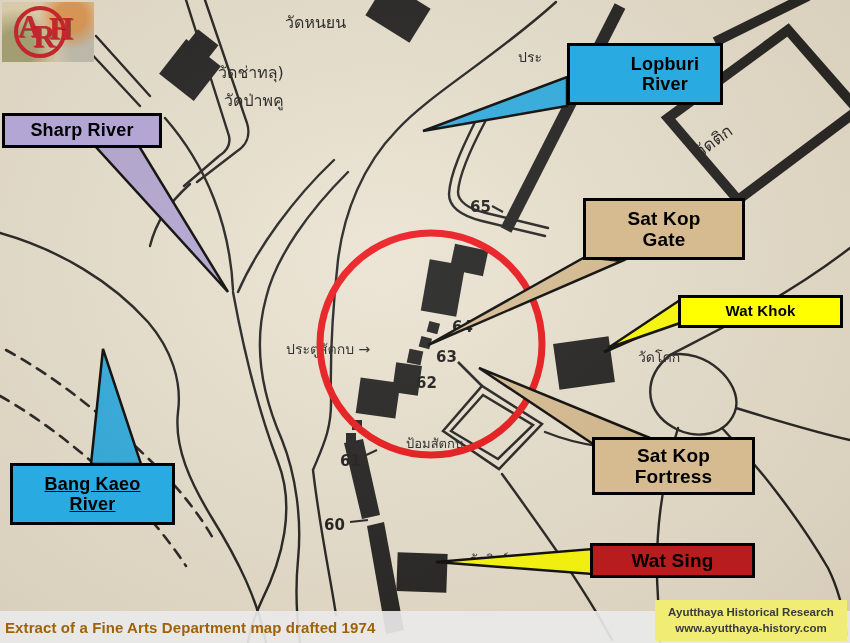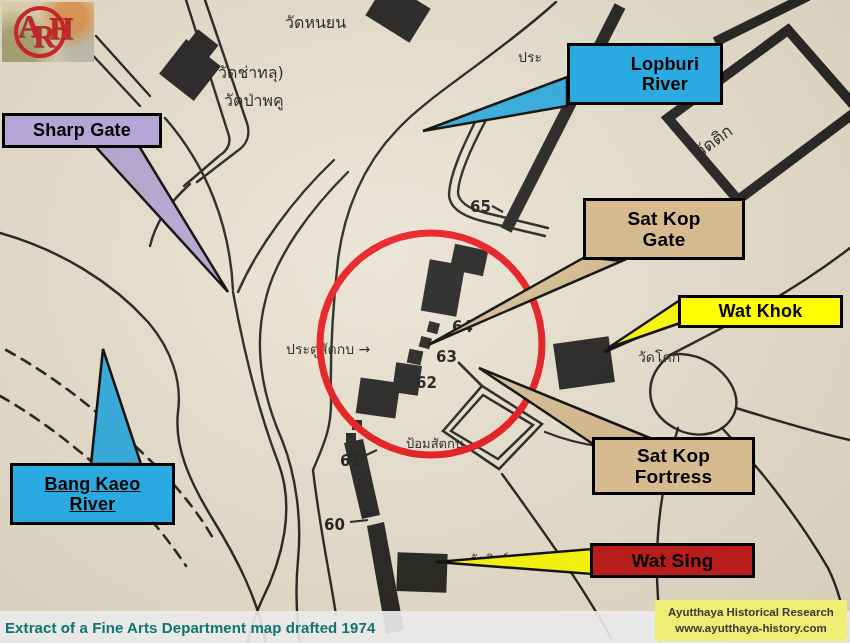--- a/index.html
+++ b/index.html
@@ -15,31 +15,31 @@
   }
   svg.map { position:absolute; left:0; top:0; }
   .callout {
     position:absolute; display:flex; align-items:center; justify-content:center;
     border:3px solid #000; font-weight:bold; color:#000; text-align:center;
     white-space:pre-line; letter-spacing:.2px; line-height:1.12; z-index:5;
   }
   .co-lopburi { left:567px; top:43px;  width:156px; height:62px; background:#29abe2; font-size:18px;padding-left:40px; }
   .co-sharp  { left:2px;   top:113px; width:160px; height:35px; background:#b3a6d5; font-size:18px; }
   .co-gate   { left:583px; top:198px; width:162px; height:62px; background:#d6bb90; font-size:19px; }
-  .co-khok   { left:678px; top:295px; width:165px; height:33px; background:#ffff00; font-size:18px; }
+  .co-khok   { left:678px; top:295px; width:165px; height:33px; background:#ffff00; font-size:15px; }
   .co-fort   { left:592px; top:437px; width:163px; height:58px; background:#d6bb90; font-size:19px; }
   .co-bang   { left:10px;  top:463px; width:165px; height:62px; background:#29abe2; font-size:18px;text-decoration:underline; }
   .co-sing   { left:590px; top:543px; width:165px; height:35px; background:#b91c1c; font-size:19px; }
   #caption-strip {
     position:absolute; left:0; top:611px; width:850px; height:32px;
     background:rgba(233,233,233,0.92); z-index:6;
     display:flex; align-items:center;
   }
   #caption {
-    font-weight:bold; font-size:15px; color:#0f766e; padding-left:5px; letter-spacing:.1px;
+    font-weight:bold; font-size:15px; color:#a16207; padding-left:5px; letter-spacing:.1px;
   }
   #credit-box {
     position:absolute; left:655px; top:600px; width:192px; height:41px;
     background:#f1ed74; z-index:7;
     display:flex; flex-direction:column; align-items:center; justify-content:center;
     font-weight:bold; font-size:11.5px; color:#3b3b3b; line-height:1.35;text-align:center;
   }
   #logo {
     position:absolute; left:2px; top:2px; width:92px; height:60px; z-index:8;
     background:
@@ -174,21 +174,21 @@
       <polygon points="428,345 585,257 622,261" fill="#d6bb90"></polygon>
       <polygon points="608,348 680,300 680,323" fill="#ffff00"></polygon>
       <polygon points="479,368 596,446 650,438" fill="#d6bb90"></polygon>
       <polygon points="103,349 91,464 141,464" fill="#29abe2"></polygon>
       <polygon points="436,562 592,549 592,574" fill="#ffff00"></polygon>
     </g>
   </svg>
 
   <div class="callout co-lopburi">Lopburi
 River</div>
-  <div class="callout co-sharp">Sharp Gate</div>
+  <div class="callout co-sharp">Sharp River</div>
   <div class="callout co-gate">Sat Kop
 Gate</div>
   <div class="callout co-khok">Wat Khok</div>
   <div class="callout co-fort">Sat Kop
 Fortress</div>
   <div class="callout co-bang">Bang Kaeo
 River</div>
   <div class="callout co-sing">Wat Sing</div>
 
   <div id="logo">

